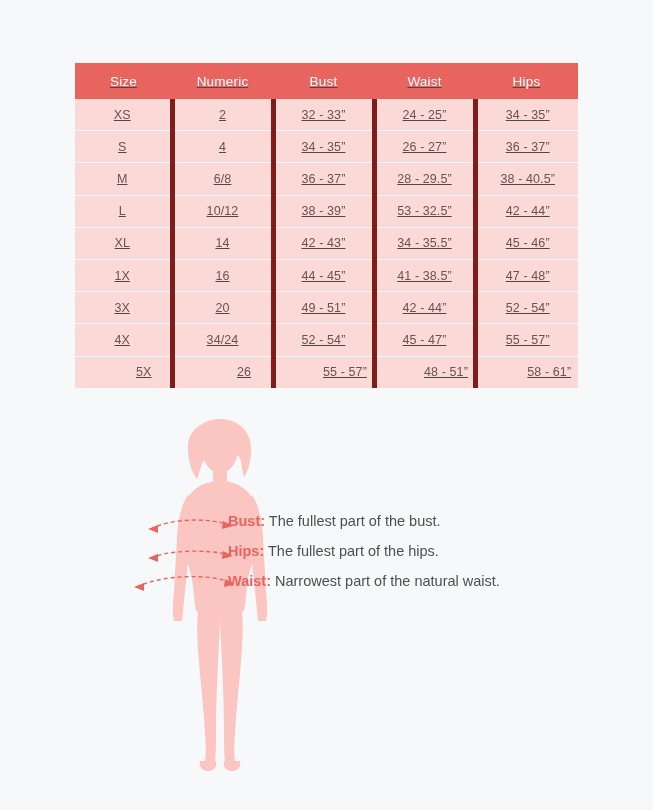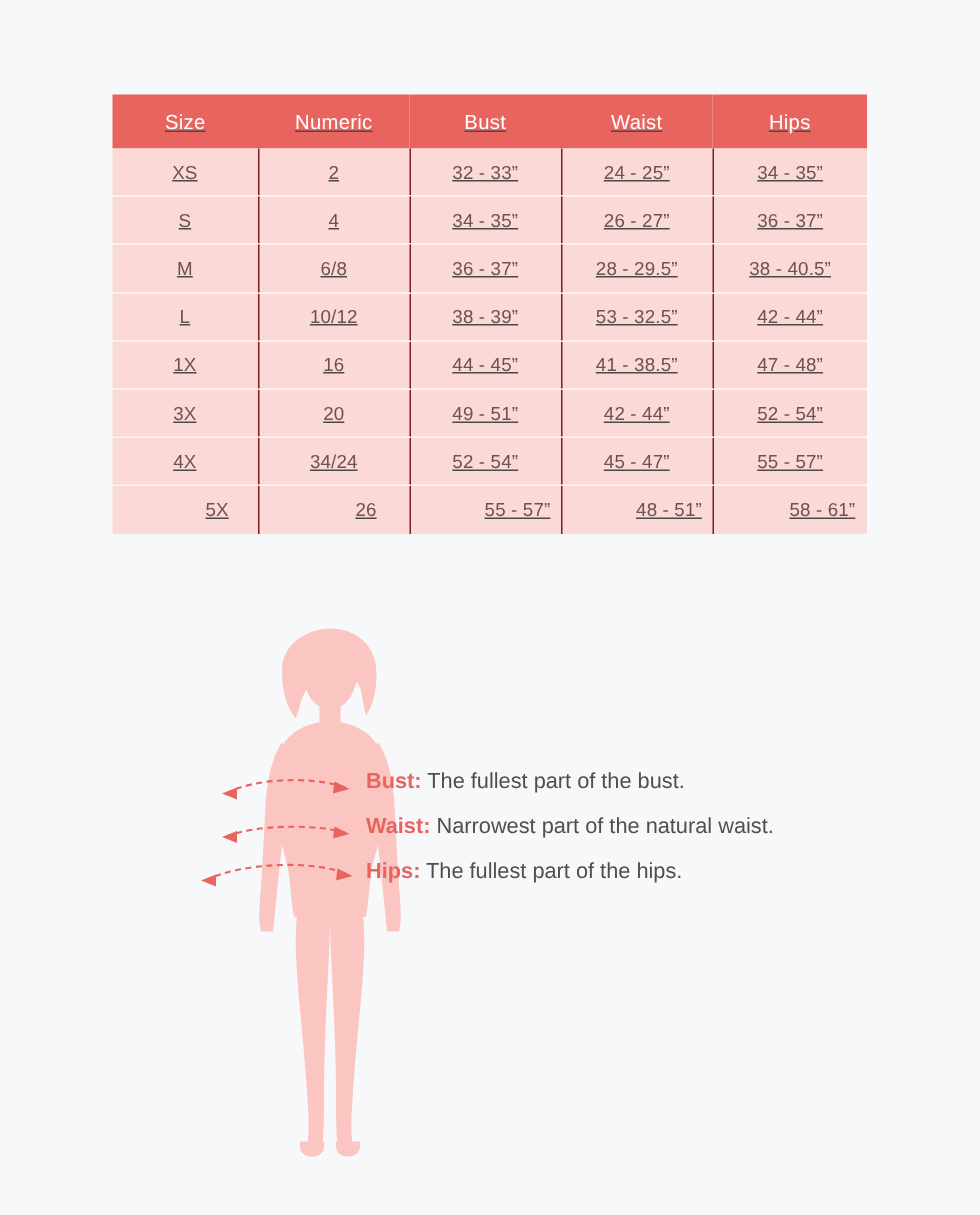--- a/index.html
+++ b/index.html
@@ -42,21 +42,21 @@
     height: 34px;
     text-align: center;
     letter-spacing: 0.2px;
   }
   table.size-chart td {
     background: #fbd9d7;
     color: #6a5352;
     font-size: 12.5px;
     height: 29.2px;
     text-align: center;
-    border-right: 1px solid #7f1d1d;
+    border-right: 5px solid #7f1d1d;
     border-bottom: 1px solid #f7f8fa;
     letter-spacing: 0.1px;
   }
   table.size-chart td:last-child {
     border-right: none;
   }
   table.size-chart tr:last-child td {
     border-bottom: none;
     padding-left: 44px;
   }
@@ -74,21 +74,21 @@
     width: 653px;
     height: 370px;
   }
   .body-svg {
     position: absolute;
     left: 120px;
     top: 10px;
   }
   .legend {
     position: absolute;
-    left: 244px;
+    left: 228px;
     top: 108px;
     width: 360px;
   }
   .legend-line {
     font-size: 14.5px;
     color: #4f4f4f;
     margin-bottom: 12.5px;
     line-height: 1.2;
     white-space: nowrap;
   }
@@ -143,20 +143,27 @@
           <td>38 - 40.5”</td>
         </tr>
         <tr>
           <td>L</td>
           <td>10/12</td>
           <td>38 - 39”</td>
           <td>53 - 32.5”</td>
           <td>42 - 44”</td>
         </tr>
         <tr>
+          <td>XL</td>
+          <td>14</td>
+          <td>42 - 43”</td>
+          <td>34 - 35.5”</td>
+          <td>45 - 46”</td>
+        </tr>
+        <tr>
           <td>1X</td>
           <td>16</td>
           <td>44 - 45”</td>
           <td>41 - 38.5”</td>
           <td>47 - 48”</td>
         </tr>
         <tr>
           <td>3X</td>
           <td>20</td>
           <td>49 - 51”</td>
@@ -234,21 +241,21 @@
       </g>
       <path d="M14 172 L24 168 L24 176 Z" fill="#e8645f"></path>
       <path d="M115 169 L105 164 L104 172 Z" fill="#e8645f"></path>
     </svg>
 
     <div class="legend">
       <div class="legend-line">
         <span class="lbl">Bust:</span><span> The fullest part of the bust.</span>
       </div>
       <div class="legend-line">
+        <span class="lbl">Hips:</span><span> The fullest part of the hips.</span>
+      </div>
+      <div class="legend-line">
         <span class="lbl">Waist:</span><span> Narrowest part of the natural waist.</span>
       </div>
-      <div class="legend-line">
-        <span class="lbl">Hips:</span><span> The fullest part of the hips.</span>
-      </div>
     </div>
 
   </div>
 </div>
 
 </body></html>

